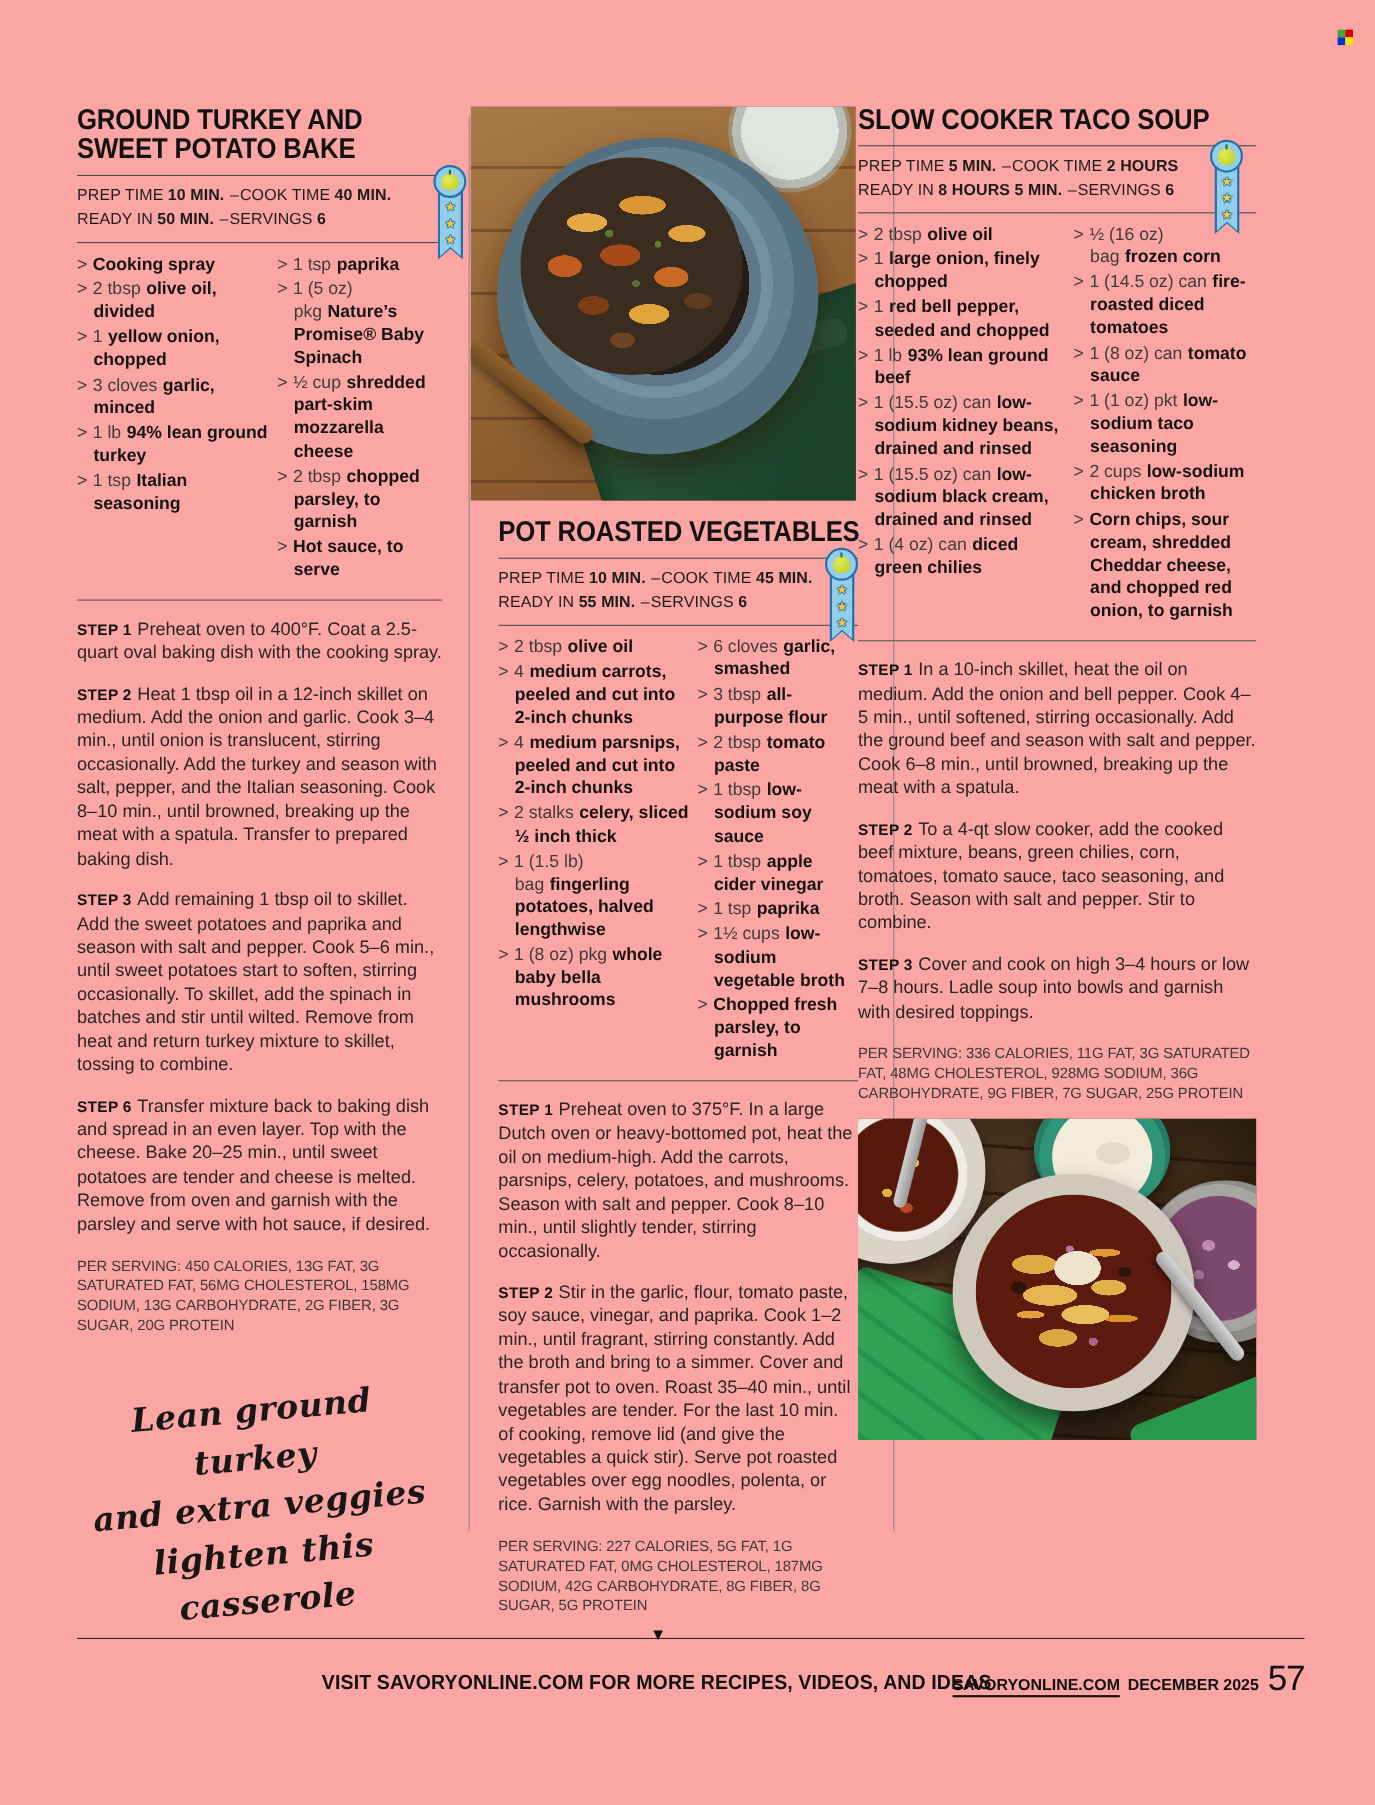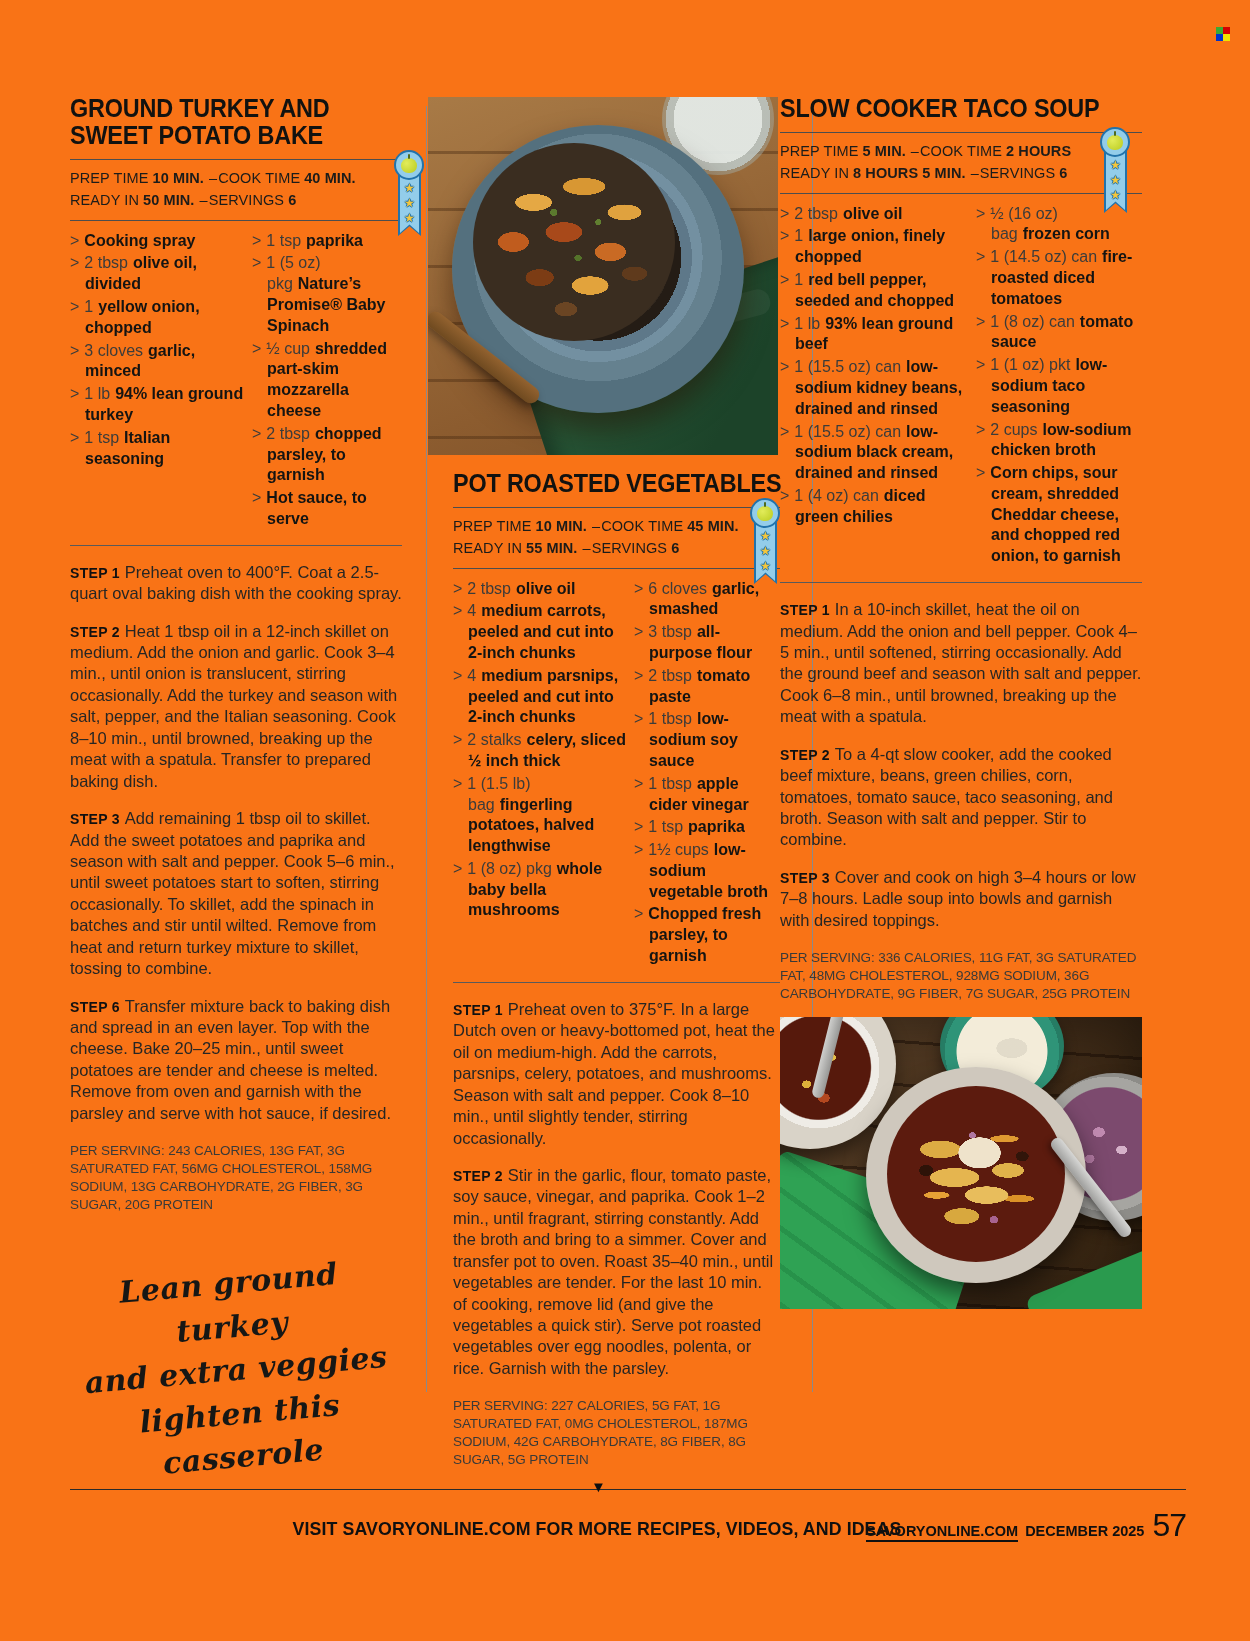--- a/index.html
+++ b/index.html
@@ -1,16 +1,16 @@
 <!DOCTYPE html>
 <html><head>
 <meta charset="utf-8">
 <style>
   html,body{margin:0;padding:0;background:#ffffff;}
-  .page{position:relative;width:1250px;height:1641px;background:#f97316;overflow:hidden;
+  .page{position:relative;width:1250px;height:1641px;background:#fca5a5;overflow:hidden;
         font-family:"Liberation Sans", sans-serif;color:#1f1f1d;}
 
   
   .regmark{position:absolute;left:1216px;top:27px;width:14px;height:14px;display:grid;
            grid-template-columns:7px 7px;grid-template-rows:7px 7px;}
   .regmark i{display:block;}
   .rm1{background:#3aaa35}.rm2{background:#d40000}.rm3{background:#0033cc}.rm4{background:#f0e400}
 
   
   .vrule{position:absolute;top:106px;height:1286px;width:1px;background:#8a8a8a;}
@@ -233,21 +233,21 @@
         <li><span class="ch">&gt;</span><span class="q"></span><strong>Hot sauce, to serve</strong></li>
       </ul>
     </div>
     <div class="rule before-steps"></div>
     <div class="steps">
       <p><span class="sn">STEP 1</span><span>Preheat oven to 400°F. Coat a 2.5-quart oval baking dish with the cooking spray.</span></p>
       <p><span class="sn">STEP 2</span><span>Heat 1 tbsp oil in a 12-inch skillet on medium. Add the onion and garlic. Cook 3–4 min., until onion is translucent, stirring occasionally. Add the turkey and season with salt, pepper, and the Italian seasoning. Cook 8–10 min., until browned, breaking up the meat with a spatula. Transfer to prepared baking dish.</span></p>
       <p><span class="sn">STEP 3</span><span>Add remaining 1 tbsp oil to skillet. Add the sweet potatoes and paprika and season with salt and pepper. Cook 5–6 min., until sweet potatoes start to soften, stirring occasionally. To skillet, add the spinach in batches and stir until wilted. Remove from heat and return turkey mixture to skillet, tossing to combine.</span></p>
       <p><span class="sn">STEP 6</span><span>Transfer mixture back to baking dish and spread in an even layer. Top with the cheese. Bake 20–25 min., until sweet potatoes are tender and cheese is melted. Remove from oven and garnish with the parsley and serve with hot sauce, if desired.</span></p>
     </div>
-    <p class="nutrition">PER SERVING: 243 CALORIES, 13G FAT, 3G SATURATED FAT, 56MG CHOLESTEROL, 158MG SODIUM, 13G CARBOHYDRATE, 2G FIBER, 3G SUGAR, 20G PROTEIN</p>
+    <p class="nutrition">PER SERVING: 450 CALORIES, 13G FAT, 3G SATURATED FAT, 56MG CHOLESTEROL, 158MG SODIUM, 13G CARBOHYDRATE, 2G FIBER, 3G SUGAR, 20G PROTEIN</p>
     <div class="note">
       <div>Lean ground turkey</div>
       <div>and extra veggies</div>
       <div>lighten this casserole</div>
     </div>
   </section>
 
   <section class="col" id="col2">
     <div class="photo1">
       <div class="p1-glass"></div>

